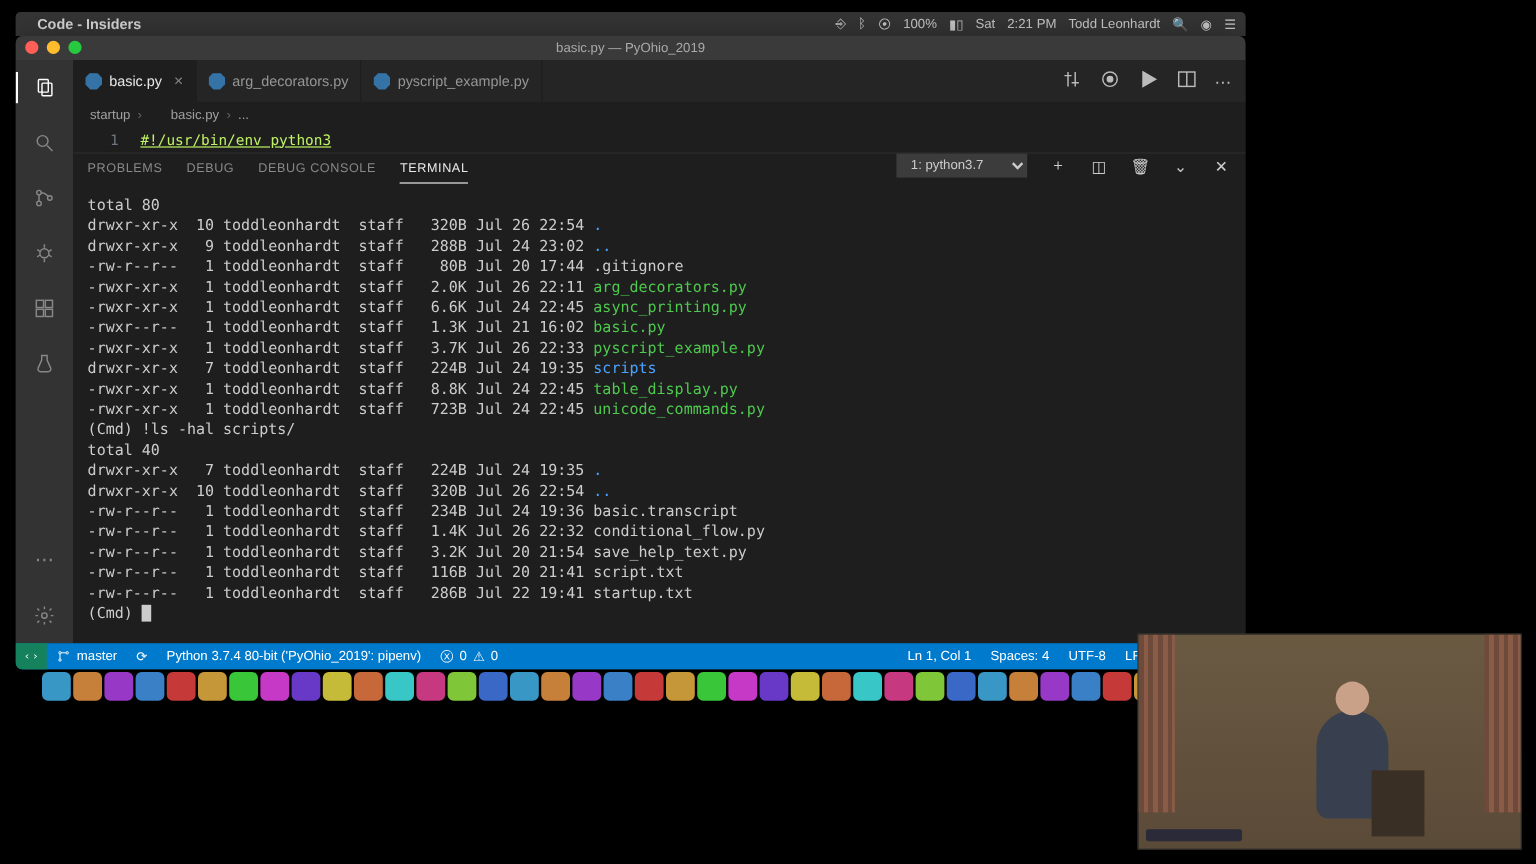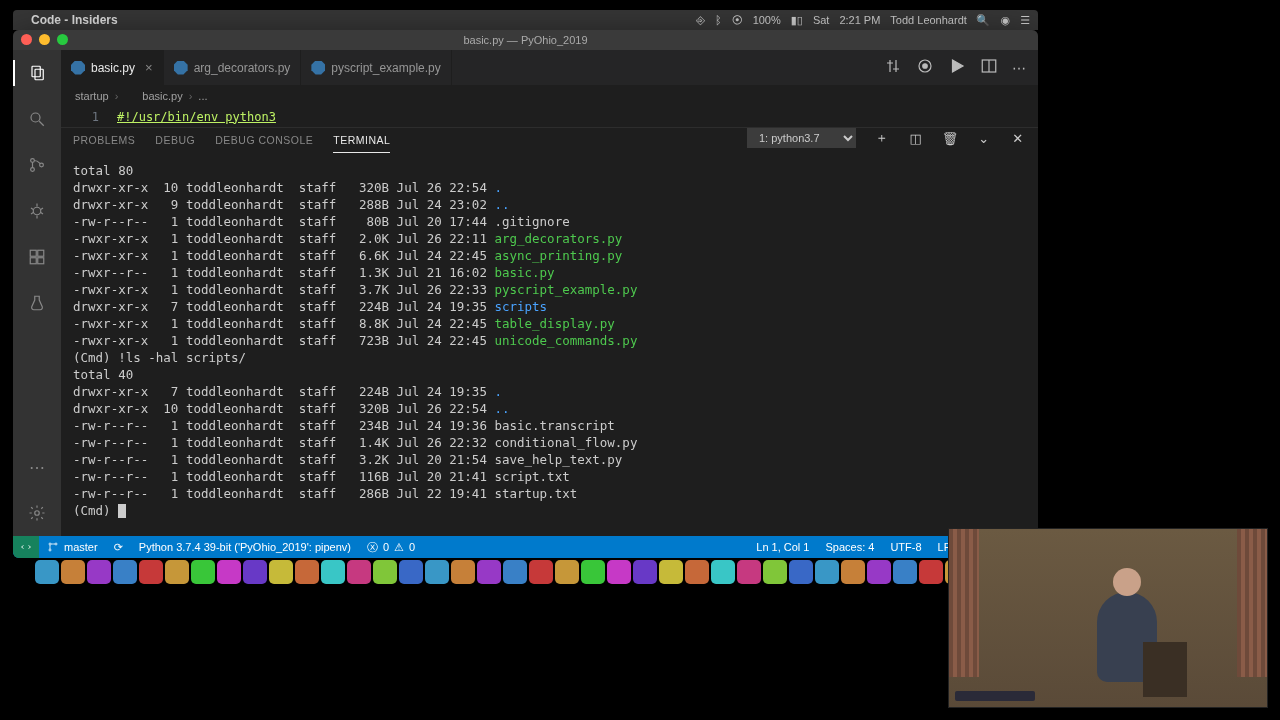--- a/index.html
+++ b/index.html
@@ -231,21 +231,21 @@
         <svg viewBox="0 0 24 24" style="width:12px;height:12px">
           <circle cx="6" cy="6" r="2"></circle>
           <circle cx="6" cy="18" r="2"></circle>
           <circle cx="18" cy="6" r="2"></circle>
           <path d="M6 8v8M8 6h8"></path>
         </svg>
         <span>master</span>
       </div>
     <div class="seg">⟳</div>
     <div class="seg">
-        <span>Python 3.7.4 39-bit ('PyOhio_2019': pipenv)</span>
+        <span>Python 3.7.4 80-bit ('PyOhio_2019': pipenv)</span>
       </div>
     <div class="seg">ⓧ <span>0</span> ⚠ <span>0</span></div>
     <div class="right">
       <div class="seg">
           <span>Ln 1, Col 1</span>
         </div>
       <div class="seg">
           <span>Spaces: 4</span>
         </div>
       <div class="seg">

